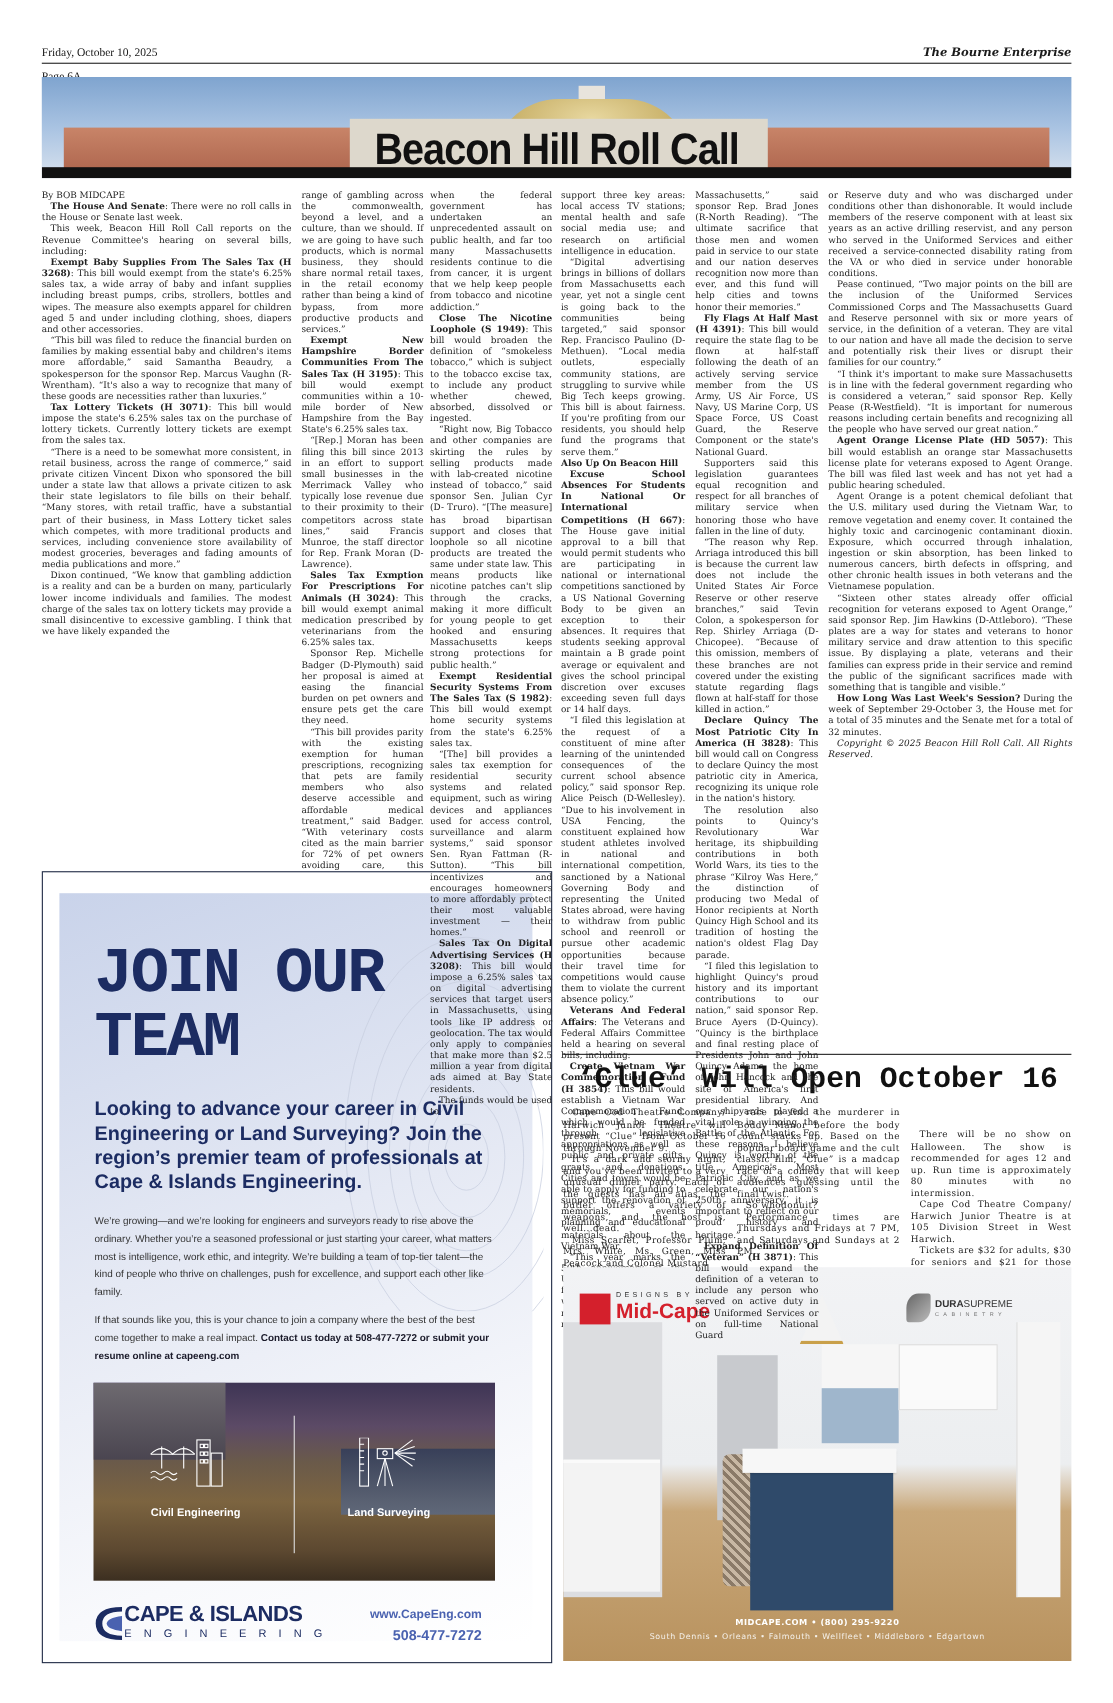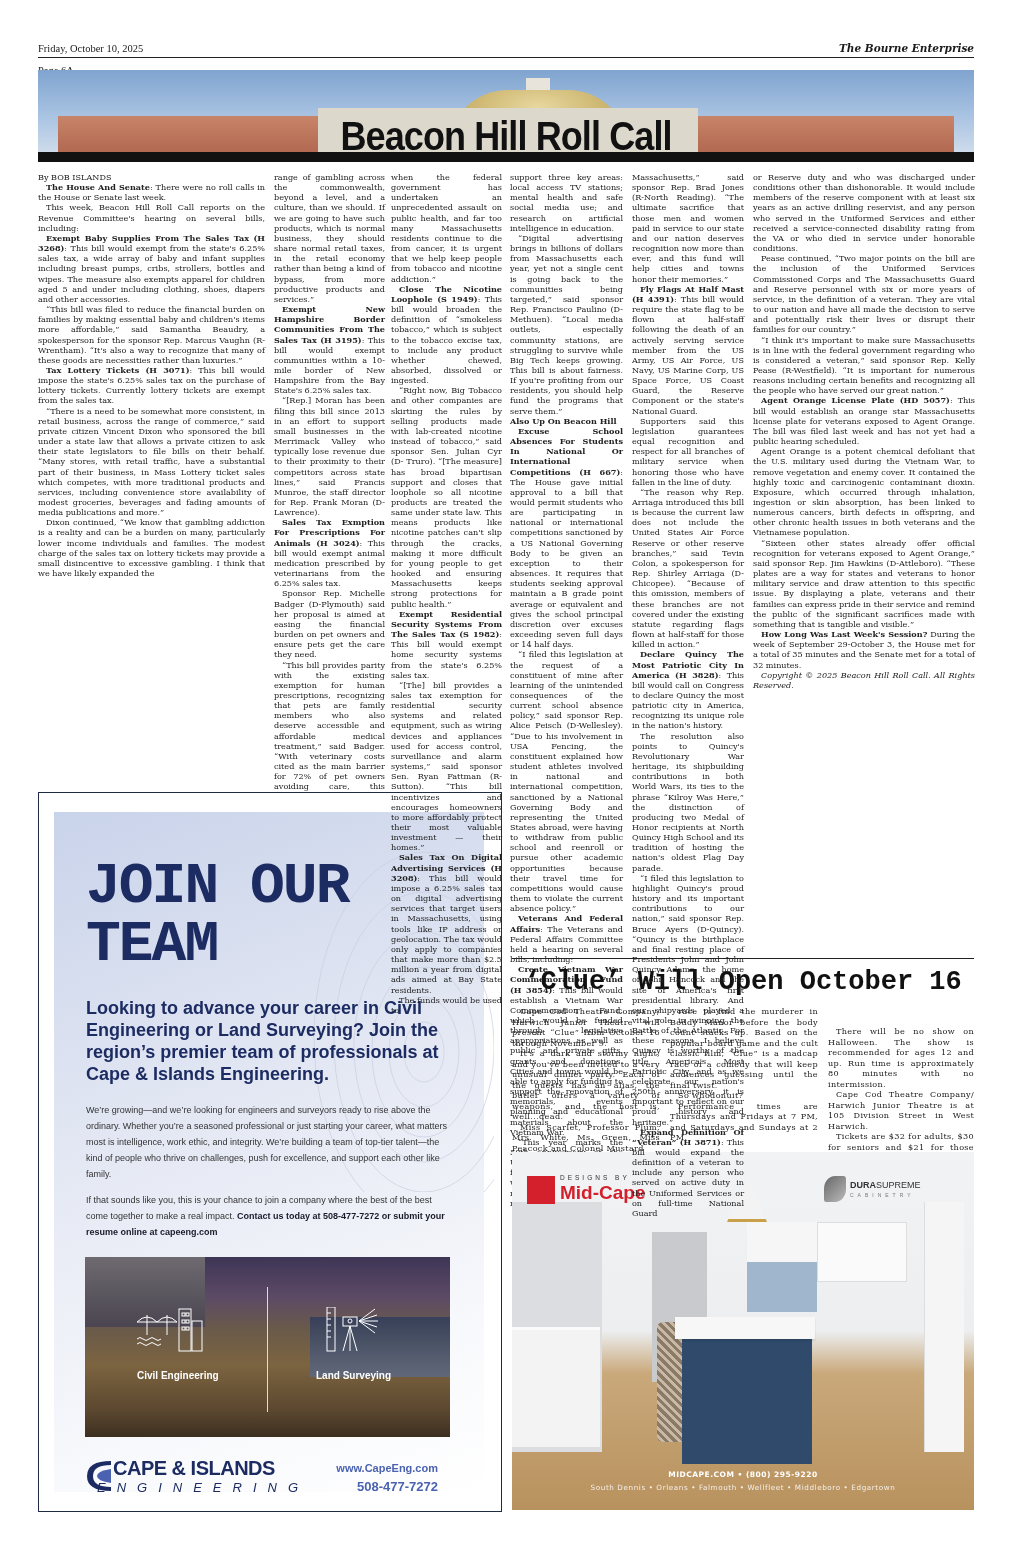--- a/index.html
+++ b/index.html
@@ -38,21 +38,21 @@
   .ad1 .lead { position: absolute; left: 32px; top: 185px; width: 360px; font-family: "Liberation Sans", sans-serif; font-weight: bold; font-size: 18px; line-height: 22px; color: #1c2c62; }
   .ad1 .body { position: absolute; left: 32px; top: 290px; width: 370px; font-family: "Liberation Sans", sans-serif; font-size: 9px; line-height: 16px; color: #333; }
   .ad1 .photo { position: absolute; left: 31px; top: 445px; width: 365px; height: 180px; background: linear-gradient(180deg, #3e3555 0%, #5c4a66 22%, #6a5a4a 40%, #7c6440 60%, #5c4830 85%, #3c2f20 100%); overflow: hidden; }
   .ad1 .photo .sea { position: absolute; right: 0; top: 60px; width: 140px; height: 60px; background: linear-gradient(#2d3a5a, #5a6a88); opacity: 0.8; }
   .ad1 .photo .house { position: absolute; left: 0; top: 0; width: 120px; height: 70px; background: linear-gradient(#6e6a70, #4a4550); }
   .ad1 .photo .divider { position: absolute; left: 182px; top: 30px; width: 1px; height: 125px; background: #ddd; }
   .ad1 .photo .lbl { position: absolute; top: 113px; font-family: "Liberation Sans", sans-serif; font-size: 10px; color: #fff; font-weight: bold; }
   .ad1 .photo .icn { position: absolute; top: 50px; width: 70px; height: 45px; }
   .ad1 .logo { position: absolute; left: 31px; top: 645px; width: 240px; height: 40px; }
   .ad1 .logo .name { position: absolute; left: 0; top: 0; font-family: "Liberation Sans", sans-serif; font-weight: bold; font-size: 20px; color: #1c2c62; letter-spacing: -0.5px; }
-  .ad1 .logo .eng { position: absolute; left: 12px; top: 23px; font-family: "Liberation Sans", sans-serif; font-size: 13px; color: #1c2c62; letter-spacing: 11px; font-style: italic; }
+  .ad1 .logo .eng { position: absolute; left: 28px; top: 23px; font-family: "Liberation Sans", sans-serif; font-size: 10px; color: #1c2c62; letter-spacing: 11px; }
   .ad1 .web { position: absolute; right: 46px; top: 650px; font-family: "Liberation Sans", sans-serif; font-weight: bold; font-size: 11px; color: #4a62b0; text-align: right; }
   .ad1 .phone { position: absolute; right: 46px; top: 667px; font-family: "Liberation Sans", sans-serif; font-weight: bold; font-size: 13px; color: #4a62b0; }
   .ad2 { position: absolute; left: 512px; top: 1152px; width: 462px; height: 358px; overflow: hidden; background: linear-gradient(180deg, #f2f3f5 0%, #eceef0 50%, #c9a87a 62%, #b8925e 100%); }
   .ad2 .wallL { position: absolute; left: 0; top: 50px; width: 90px; height: 250px; background: #dcdde0; }
   .ad2 .cabL { position: absolute; left: 0; top: 175px; width: 88px; height: 120px; background: #f3f3f3; border-top: 3px solid #fafafa; }
   .ad2 .door { position: absolute; left: 140px; top: 80px; width: 55px; height: 150px; background: #c8cace; }
   .ad2 .backsplash { position: absolute; left: 235px; top: 110px; width: 70px; height: 50px; background: #9fb6cc; }
   .ad2 .hood { position: absolute; left: 235px; top: 70px; width: 70px; height: 40px; background: #f6f6f6; }
   .ad2 .upperR { position: absolute; left: 305px; top: 70px; width: 90px; height: 60px; background: #fafafa; border: 1px solid #ddd; }
   .ad2 .fridge { position: absolute; right: 10px; top: 50px; width: 40px; height: 250px; background: #f5f5f5; border-left: 1px solid #ddd; }
@@ -84,21 +84,21 @@
 <div class="banner">
   <div class="lantern"></div>
   <div class="dome"></div>
   <div class="bldg"></div>
   <div class="bldg-center"></div>
   <div class="base"></div>
   <div class="title">Beacon Hill Roll Call</div>
 </div>
 
 <div class="col c1" style="width: 227px;">
-  <p class="noind">By BOB ISLANDS</p>
+  <p class="noind">By BOB MIDCAPE</p>
   <div>
       <p><b>The House And Senate</b><span>: There were no roll calls in the House or Senate last week.</span></p>
       <p><span>This week, Beacon Hill Roll Call reports on the Revenue Committee's hearing on several bills, including:</span></p>
       <p><b>Exempt Baby Supplies From The Sales Tax (H 3268)</b><span>: This bill would exempt from the state's 6.25% sales tax, a wide array of baby and infant supplies including breast pumps, cribs, strollers, bottles and wipes. The measure also exempts apparel for children aged 5 and under including clothing, shoes, diapers and other accessories.</span></p>
       <p><span>“This bill was filed to reduce the financial burden on families by making essential baby and children's items more affordable,” said Samantha Beaudry, a spokesperson for the sponsor Rep. Marcus Vaughn (R-Wrentham). “It's also a way to recognize that many of these goods are necessities rather than luxuries.”</span></p>
       <p><b>Tax Lottery Tickets (H 3071)</b><span>: This bill would impose the state's 6.25% sales tax on the purchase of lottery tickets. Currently lottery tickets are exempt from the sales tax.</span></p>
       <p><span>“There is a need to be somewhat more consistent, in retail business, across the range of commerce,” said private citizen Vincent Dixon who sponsored the bill under a state law that allows a private citizen to ask their state legislators to file bills on their behalf. “Many stores, with retail traffic, have a substantial part of their business, in Mass Lottery ticket sales which competes, with more traditional products and services, including convenience store availability of modest groceries, beverages and fading amounts of media publications and more.”</span></p>
       <p><span>Dixon continued, “We know that gambling addiction is a reality and can be a burden on many, particularly lower income individuals and families. The modest charge of the sales tax on lottery tickets may provide a small disincentive to excessive gambling. I think that we have likely expanded the</span></p>
     </div>
 </div>

